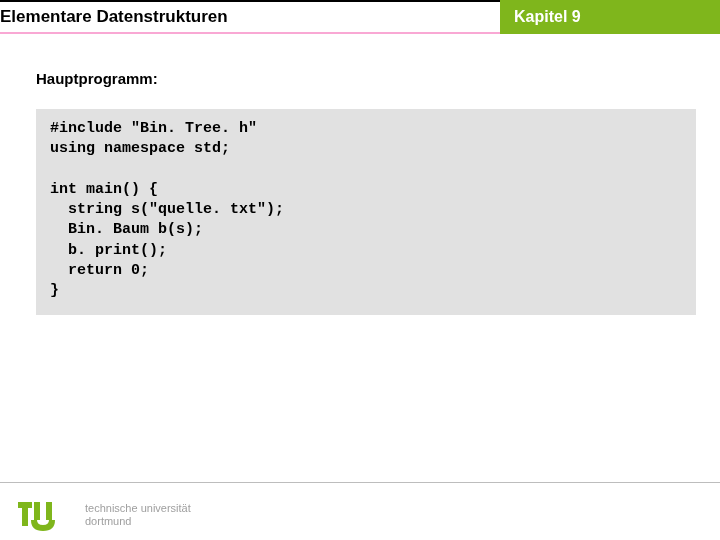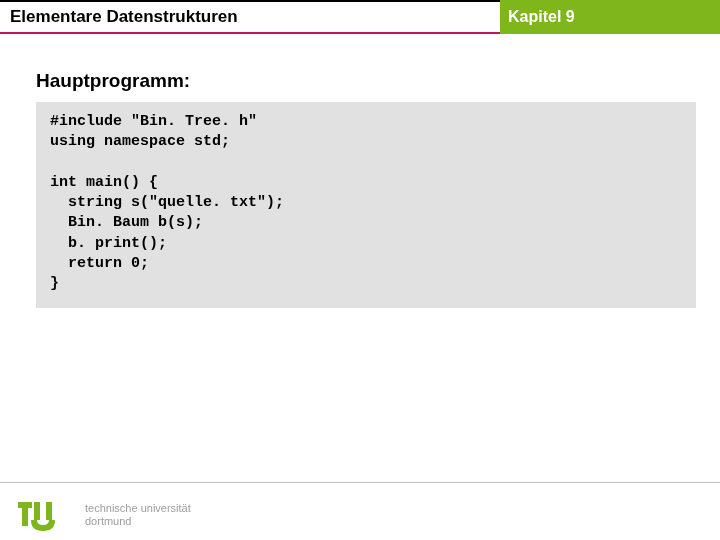--- a/index.html
+++ b/index.html
@@ -1,32 +1,32 @@
 <!DOCTYPE html>
 <html><head>
 <meta charset="utf-8">
 <style>
   * { margin: 0; padding: 0; box-sizing: border-box; }
   html, body { width: 720px; height: 540px; font-family: Arial, Helvetica, sans-serif; background: #fff; }
   .slide { width: 720px; height: 540px; position: relative; }
 
   .header { display: flex; height: 34px; }
   .header-left {
-    flex: 1; background: #fff; border-top: 2px solid #000; border-bottom: 2px solid #be185d;
-    display: flex; align-items: center; padding-left: 10px;
+    flex: 1; background: #fff; border-top: 2px solid #000; border-bottom: 2px solid #f9a8d4;
+    display: flex; align-items: center; 
     font-weight: bold; font-size: 17px; color: #000;
   }
   .header-right {
     width: 220px; background: #7fb61c; color: #fff;
-    display: flex; align-items: center; padding-left: 8px;
+    display: flex; align-items: center; padding-left: 14px;
     font-weight: bold; font-size: 16px;
   }
 
   .content { padding: 36px 30px 0 36px; }
-  .subheading { font-weight: bold; font-size: 19px; color: #000; margin-bottom: 10px; }
+  .subheading { font-weight: bold; font-size: 15px; color: #000; margin-bottom: 22px; }
 
   .codeblock {
     background: #e1e1e1; padding: 10px 14px 14px 14px; width: 660px;
     font-family: "Courier New", Courier, monospace; font-size: 15px; font-weight: bold;
     line-height: 1.35; white-space: pre; color: #000;
   }
 
   .footer {
     position: absolute; left: 0; right: 0; bottom: 0; height: 58px;
     border-top: 1px solid #bdbdbd;

